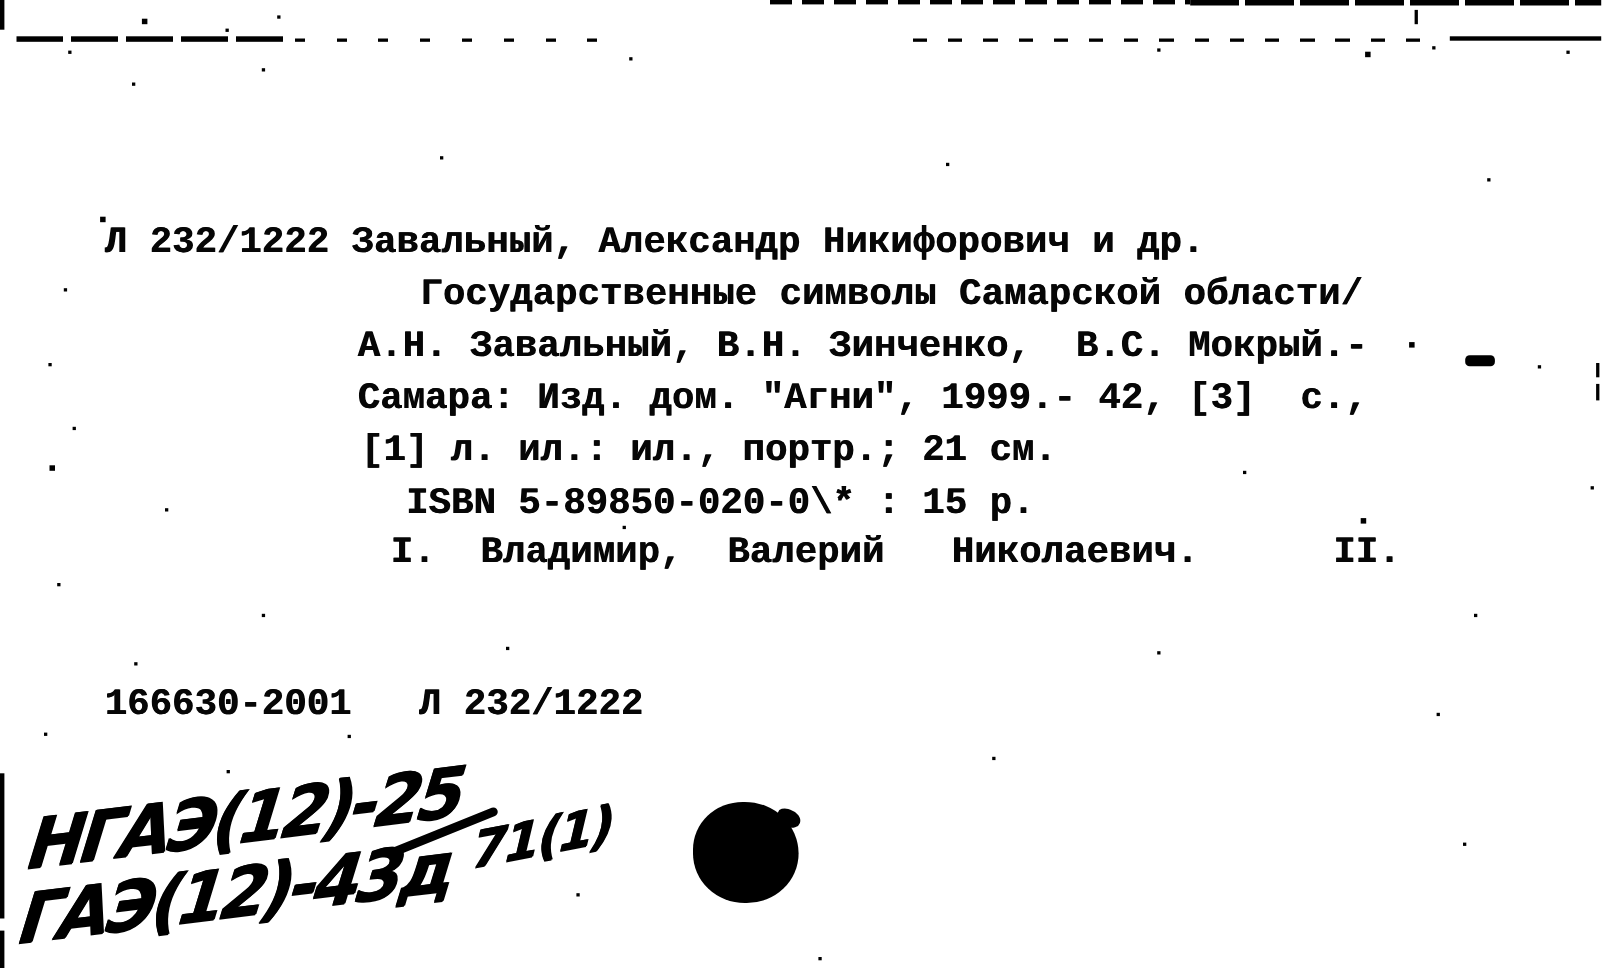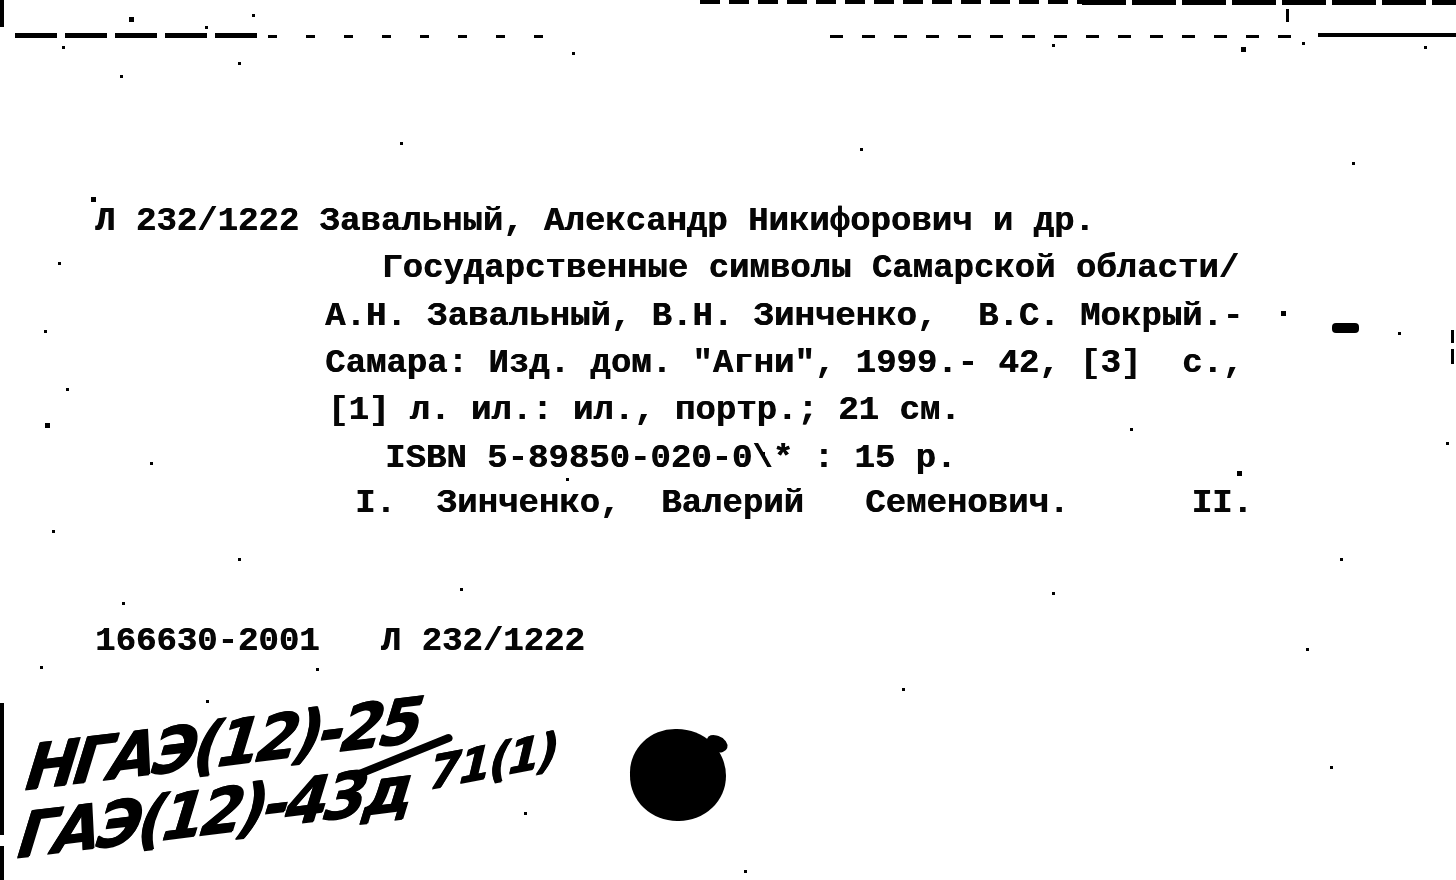--- a/index.html
+++ b/index.html
@@ -114,22 +114,22 @@
   <div class="artifact edge-tick-a"></div>
   <div class="artifact edge-tick-b"></div>
   <div class="artifact edge-tick-c"></div>
   <div class="specks"></div>
 
   <div class="typed" style="left:95px;top:202px;">Л 232/1222 Завальный, Александр Никифорович и др.</div>
   <div class="typed" style="left:325px;top:297px;">А.Н. Завальный, В.Н. Зинченко,  В.С. Мокрый.-</div>
   <div class="typed" style="left:382px;top:249px;">Государственные символы Самарской области/</div>
   <div class="typed" style="left:325px;top:344px;">Самара: Изд. дом. "Агни", 1999.- 42, [3]  с.,</div>
   <div class="typed" style="left:328px;top:391px;font-family:Liberation Mono, monospace;">[1] л. ил.: ил., портр.; 21 см.</div>
-  <div class="typed" style="left:385px;top:439px;">ISBN 5-89850-020-0\* : 15 р.</div>
-  <div class="typed" style="left:355px;top:484px;">I.  Зинченко,  Валерий   Семенович.      II.</div>
+  <div class="typed" style="left:369px;top:439px;">ISBN 5-89850-020-0\* : 15 р.</div>
+  <div class="typed" style="left:355px;top:484px;">I.  Владимир,  Валерий   Николаевич.      II.</div>
   <div class="typed" style="left:95px;top:622px;">166630-2001   Л 232/1222</div>
 
   <div class="hand" style="left:22px;top:732px;">НГАЭ(12)-25</div>
   <div class="hand-tail"></div>
   <div class="hand" style="left:14px;top:800px;"><span>ГАЭ(12)-43д</span> <span class="sup">71(1)</span></div>
 
   <div class="blob"></div>
   <div class="blob-bump"></div>
 
 </div>

